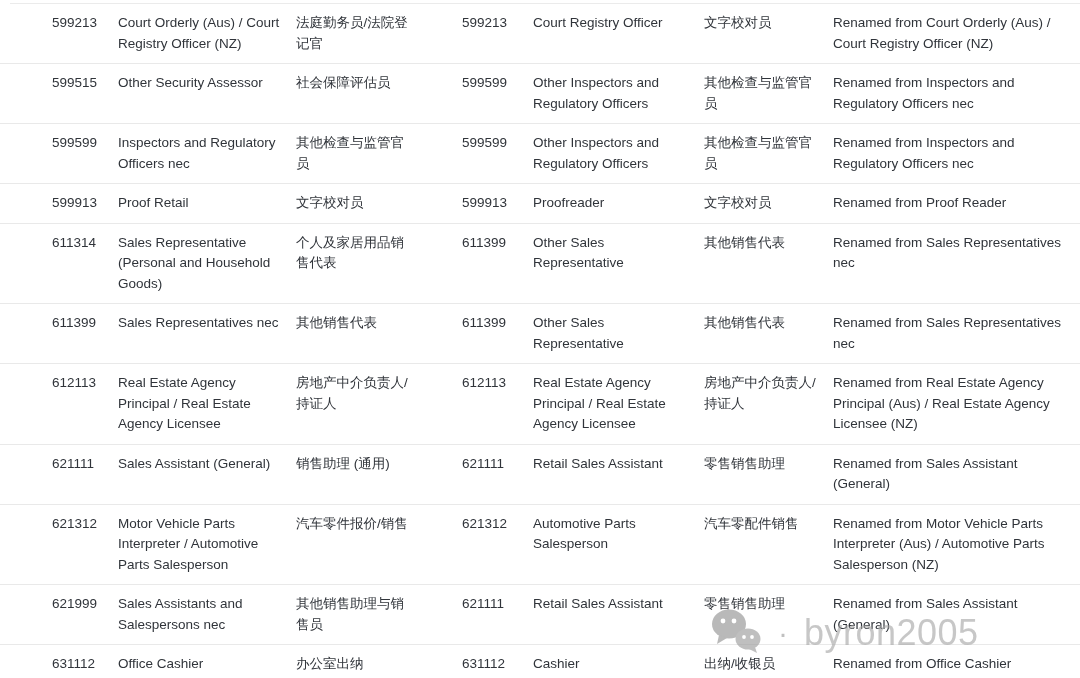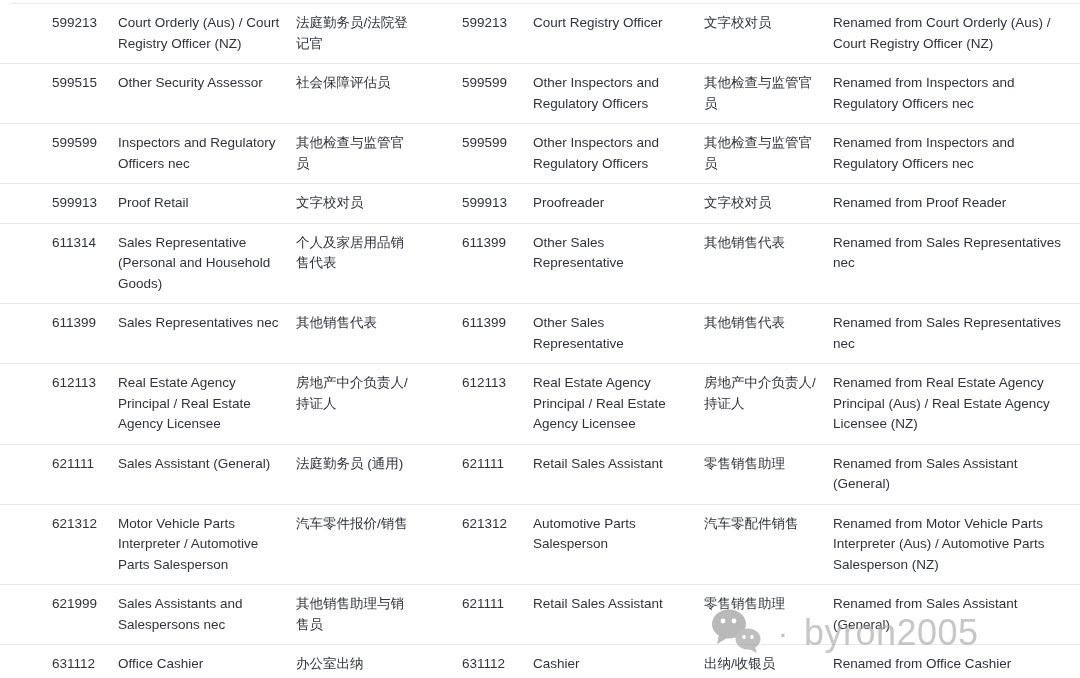--- a/index.html
+++ b/index.html
@@ -156,21 +156,21 @@
     <td class="c-zh1">房地产中介负责人/持证人</td>
     <td class="c-code2">612113</td>
     <td class="c-en2">Real Estate Agency Principal / Real Estate Agency Licensee</td>
     <td class="c-zh2">房地产中介负责人/持证人</td>
     <td class="c-note">Renamed from Real Estate Agency Principal (Aus) / Real Estate Agency Licensee (NZ)</td>
   </tr>
 
   <tr>
     <td class="c-code1">621111</td>
     <td class="c-en1">Sales Assistant (General)</td>
-    <td class="c-zh1">法庭勤务员 (通用)</td>
+    <td class="c-zh1">销售助理 (通用)</td>
     <td class="c-code2">621111</td>
     <td class="c-en2">Retail Sales Assistant</td>
     <td class="c-zh2">零售销售助理</td>
     <td class="c-note">Renamed from Sales Assistant (General)</td>
   </tr>
 
   <tr>
     <td class="c-code1">621312</td>
     <td class="c-en1">Motor Vehicle Parts Interpreter / Automotive Parts Salesperson</td>
     <td class="c-zh1">汽车零件报价/销售</td>

